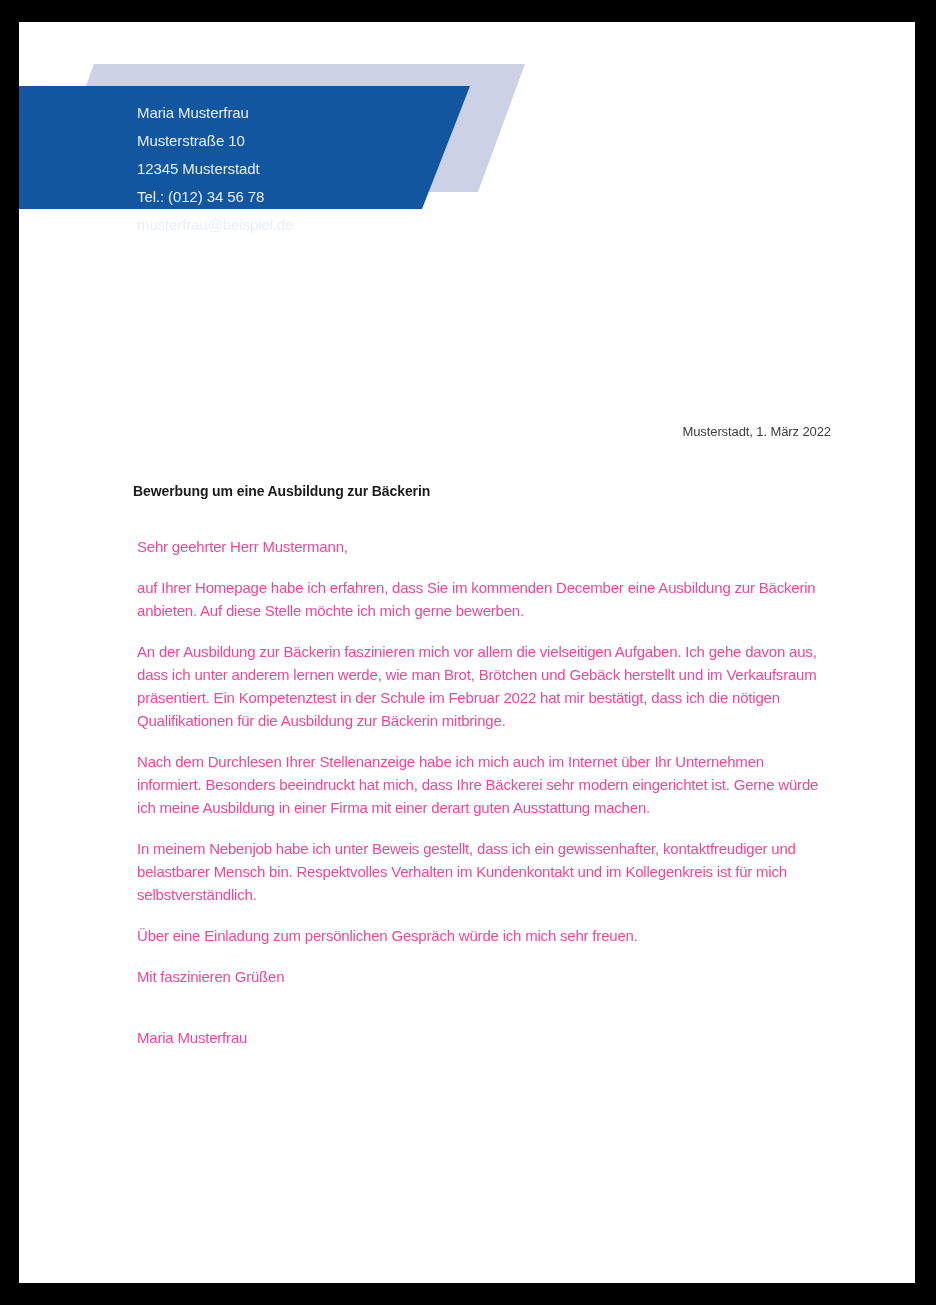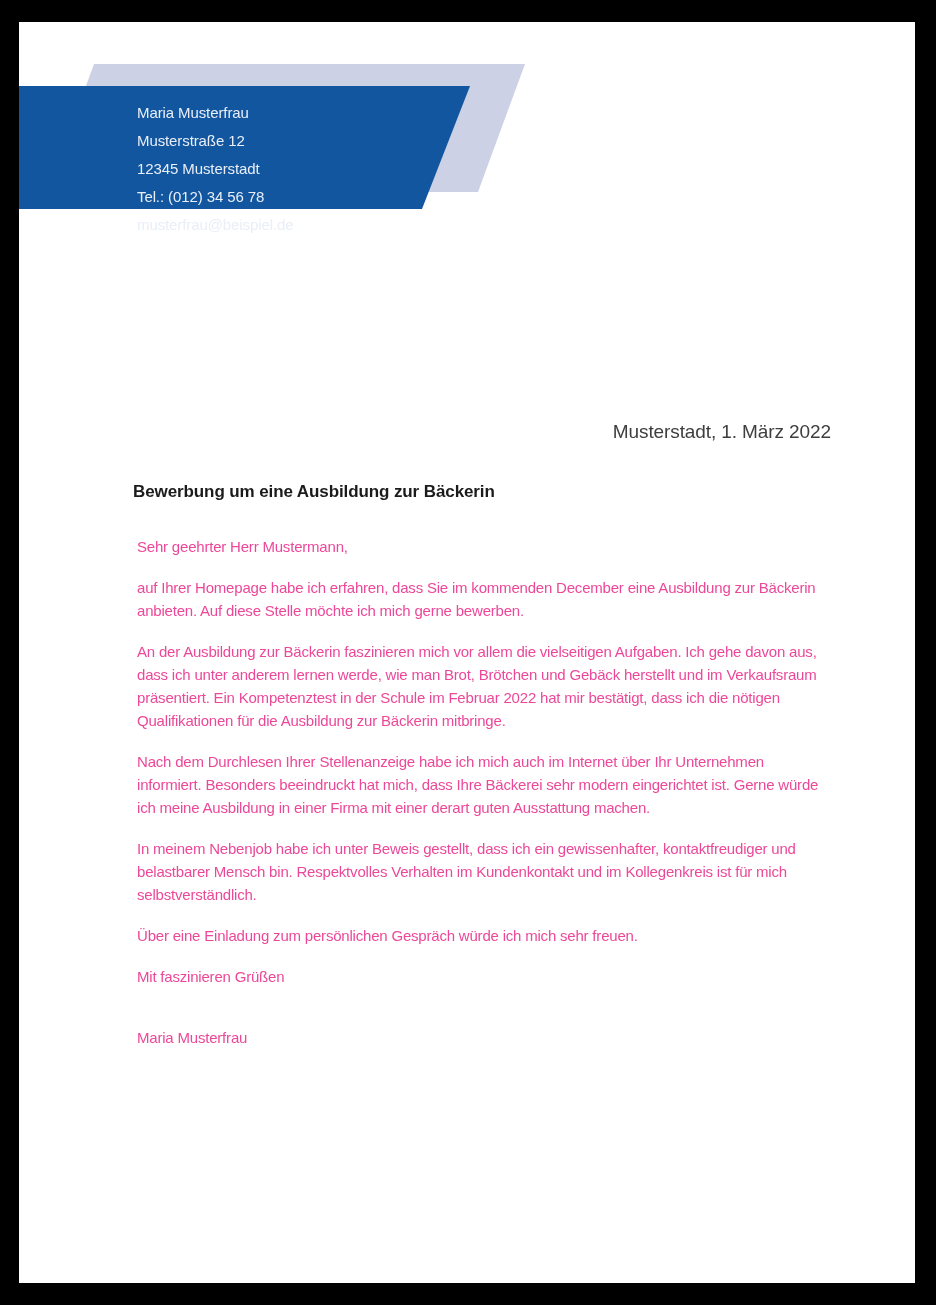--- a/index.html
+++ b/index.html
@@ -49,30 +49,30 @@
     font-size: 15px;
     line-height: 20px;
     letter-spacing: -0.1px;
   }
   .dateline {
     position: absolute;
     left: 110px; top: 394px;
     width: 706px;
     text-align: right;
     color: #3e3e3e;
-    font-size: 19px;
+    font-size: 13px;
     line-height: 23px;
     letter-spacing: -0.1px;
   }
   .subject {
     position: absolute;
     left: 110px; top: 454px;
     width: 706px;
     color: #1b1b1b;
-    font-size: 17px;
+    font-size: 14px;
     font-weight: bold;
     line-height: 23px;
     letter-spacing: -0.1px;
   }
   .letter-body {
     position: absolute;
     left: 110px; top: 505px;
     width: 706px;
     color: #ec4899;
     font-size: 15px;
@@ -87,21 +87,21 @@
 <body style="background: rgb(0, 0, 0);">
 
 <div class="paper">
 
   <div class="ribbon"></div>
 
   <div class="banner"></div>
 
   <div class="sender">
     <div>Maria Musterfrau</div>
-    <div>Musterstraße 12</div>
+    <div>Musterstraße 10</div>
     <div>12345 Musterstadt</div>
     <div>Tel.: (012) 34 56 78</div>
     <div>musterfrau@beispiel.de</div>
   </div>
 
 
   <div class="dateline">Musterstadt, 1. März 2022</div>
 
   <div class="subject">Bewerbung um eine Ausbildung zur Bäckerin</div>
 

